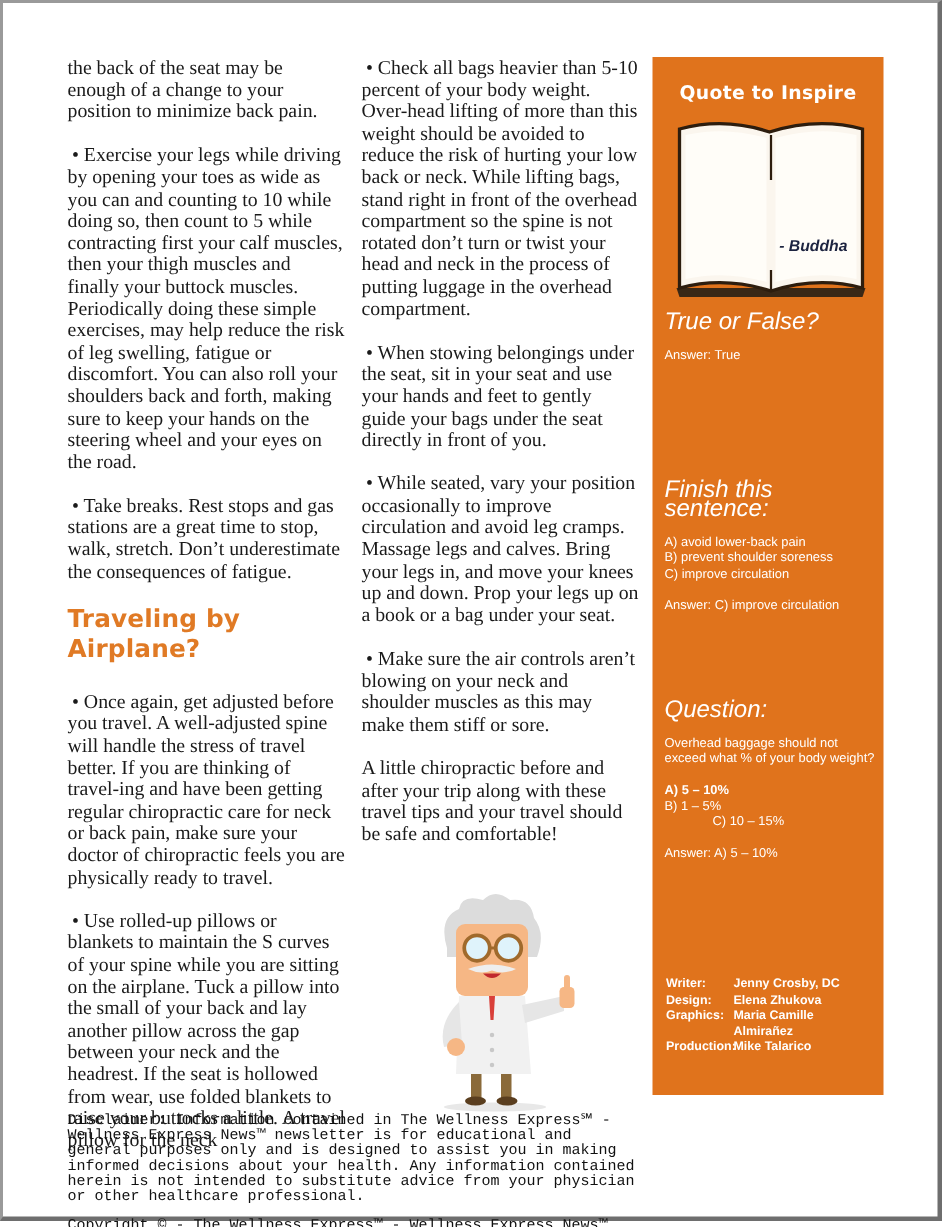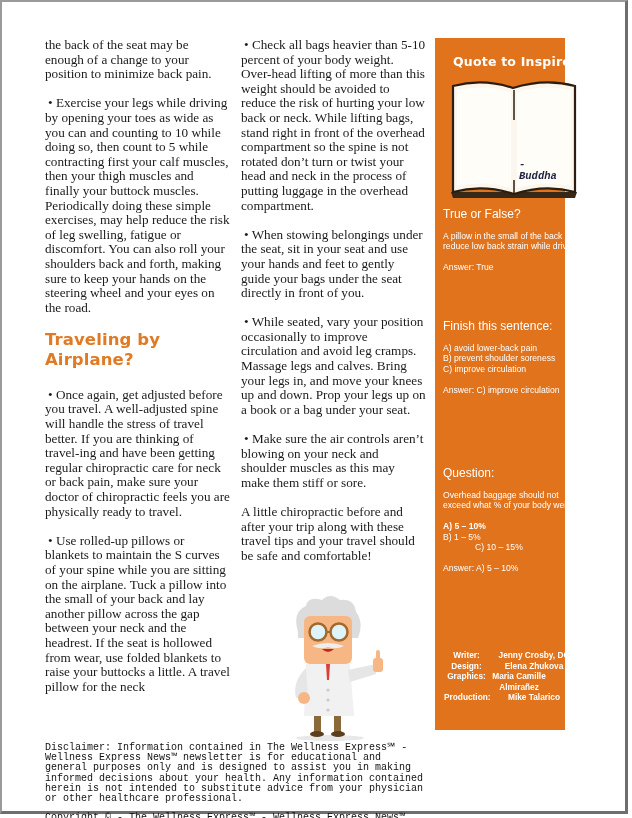--- a/index.html
+++ b/index.html
@@ -18,63 +18,64 @@
   .col2 { left:239px; top:36px; width:185px; }
   .col p { margin:0 0 14.6px 0; }
   .col p.bullet { text-indent:3px; }
   .section-title {
     font-family:"DejaVu Sans", "Liberation Sans", sans-serif;
     font-weight:bold; color:#e07a25; font-size:16.5px; letter-spacing:0.1px;
     margin:6px 0 18px 0; line-height:20px;
   }
 
   .sidebar {
-    position:absolute; left:433px; top:36px; width:130px; height:692px;
+    position:absolute; left:433px; top:36px; width:154px; height:692px;
     background:#e0731c; color:#ffffff;
     font-family:"Liberation Sans", "DejaVu Sans", sans-serif;
   }
   .quote-title {
     position:absolute; left:0; top:16px; width:154px; text-align:center;
     font-family:"DejaVu Sans", sans-serif; font-weight:bold; font-size:12.5px;
     color:#fff; letter-spacing:0.2px;
   }
   .book { position:absolute; left:14px; top:42px; width:130px; height:120px; }
   .quote-text {
     position:absolute; left:34px; top:72px; width:100px; text-align:center;
     font-family:"Liberation Serif", serif; font-style:italic; font-weight:bold;
     font-size:10.5px; line-height:13px; color:#1d2440;
   }
   .quote-author {
-    position:absolute; left:84px; top:120px; width:46px; 
-    font-family:Liberation Mono, monospace; font-style:italic; font-weight:bold;
+    position:absolute; left:84px; top:120px; width:46px; text-align:right;
+    font-family:Liberation Sans, sans-serif; font-style:italic; font-weight:bold;
     font-size:10.5px; color:#1d2440;
   }
   .sb-block { position:absolute; left:8px; width:140px; font-size:8.6px; line-height:10.4px; }
-  .sb-head { font-size:12px; line-height:13px; margin-bottom:10px; }
+  .sb-head { font-size:16px; line-height:13px; margin-bottom:10px;font-style:italic; }
   .sb-block p { margin:0 0 10.4px 0; }
   .credits { position:absolute; left:9px; top:612px; font-size:8.3px; line-height:10.5px; font-weight:bold; }
-  .credits .row { display:flex;text-align:center; }
+  .credits .row { display:flex; }
   .credits .lbl { width:45px; }
   .credits .val { width:90px; }
 
   .footer {
     position:absolute; left:43px; top:741px; width:380px;
     font-family:Liberation Mono, monospace; font-size:10px; line-height:10.2px; color:#111;
   }
   .footer p { margin:0 0 9px 0; }
   .doctor { position:absolute; left:276px; top:590px; width:110px; height:150px; }
 </style>
 </head>
 <body>
 
 <div class="page">
 
   <div class="col col1">
     <p>the back of the seat may be enough of a change to your position to minimize back pain.</p>
     <p class="bullet"> • Exercise your legs while driving by opening your toes as wide as you can and counting to 10 while doing so, then count to 5 while contracting first your calf muscles, then your thigh muscles and finally your buttock muscles.  Periodically doing these simple exercises, may help reduce the risk of leg swelling, fatigue or discomfort. You can also roll your shoulders back and forth, making sure to keep your hands on the steering wheel and your eyes on the road.</p>
+    <p class="bullet"> • Take breaks.  Rest stops and gas stations are a great time to stop, walk, stretch.  Don’t underestimate the consequences of fatigue.</p>
     <div class="section-title">Traveling by Airplane?</div>
     <p class="bullet"> • Once again, get adjusted before you travel.  A well-adjusted spine will handle the stress of travel better.  If you are thinking of travel-ing and have been getting regular chiropractic care for neck or back pain, make sure your doctor of chiropractic feels you are physically ready to travel.</p>
     <p class="bullet"> • Use rolled-up pillows or blankets to maintain the S curves of your spine while you are sitting on the airplane.  Tuck a pillow into the small of your back and lay another pillow across the gap between your neck and the headrest. If the seat is hollowed from wear, use folded blankets to raise your buttocks a little.  A travel pillow for the neck</p>
   </div>
 
   <div class="col col2">
     <p class="bullet"> • Check all bags heavier than 5-10 percent of your body weight.  Over-head lifting of more than this weight should be avoided to reduce the risk of hurting your low back or neck.  While lifting bags, stand right in front of the overhead compartment so the spine is not rotated don’t turn or twist your head and neck in the process of putting luggage in the overhead compartment.</p>
     <p class="bullet"> • When stowing belongings under the seat, sit in your seat and use your hands and feet to gently guide your bags under the seat directly in front of you.</p>
     <p class="bullet"> • While seated, vary your position occasionally to improve circulation and avoid leg cramps. Massage legs and calves.  Bring your legs in, and move your knees up and down. Prop your legs up on a book or a bag under your seat.</p>
     <p class="bullet"> • Make sure the air controls aren’t blowing on your neck and shoulder muscles as this may make them stiff or sore.</p>
@@ -121,21 +122,20 @@
       <path d="M4 6 Q34 -2 64 8 Q96 -2 126 6 L126 112 Q96 104 65 114 Q34 104 4 112 Z" fill="#fbf6ee" stroke="#2d1d0e" stroke-width="2.2"></path>
       <path d="M8 10 Q34 4 62 12 L62 108 Q34 100 8 106 Z" fill="#fffdf8"></path>
       <path d="M68 12 Q96 4 122 10 L122 106 Q96 100 68 108 Z" fill="#fffdf8"></path>
       <line x1="65" y1="10" x2="65" y2="40" stroke="#2d1d0e" stroke-width="1.5"></line>
       <line x1="65" y1="100" x2="65" y2="114" stroke="#2d1d0e" stroke-width="1.5"></line>
     </svg>
     <div class="quote-author">- Buddha</div>
 
     <div class="sb-block" style="top:170px;">
       <div class="sb-head">True or False?</div>
-      <p>A pillow in the small of the back can reduce low back strain while driving</p>
       <p>Answer: True</p>
     </div>
 
     <div class="sb-block" style="top:282px;">
       <div class="sb-head">Finish this sentence:</div>
       <p style="margin:0;">
         <span style="display:block;">A) avoid lower-back pain</span>
         <span style="display:block;">B) prevent shoulder soreness</span>
         <span style="display:block;margin-bottom:10.4px;">C) improve circulation</span>
       </p>

